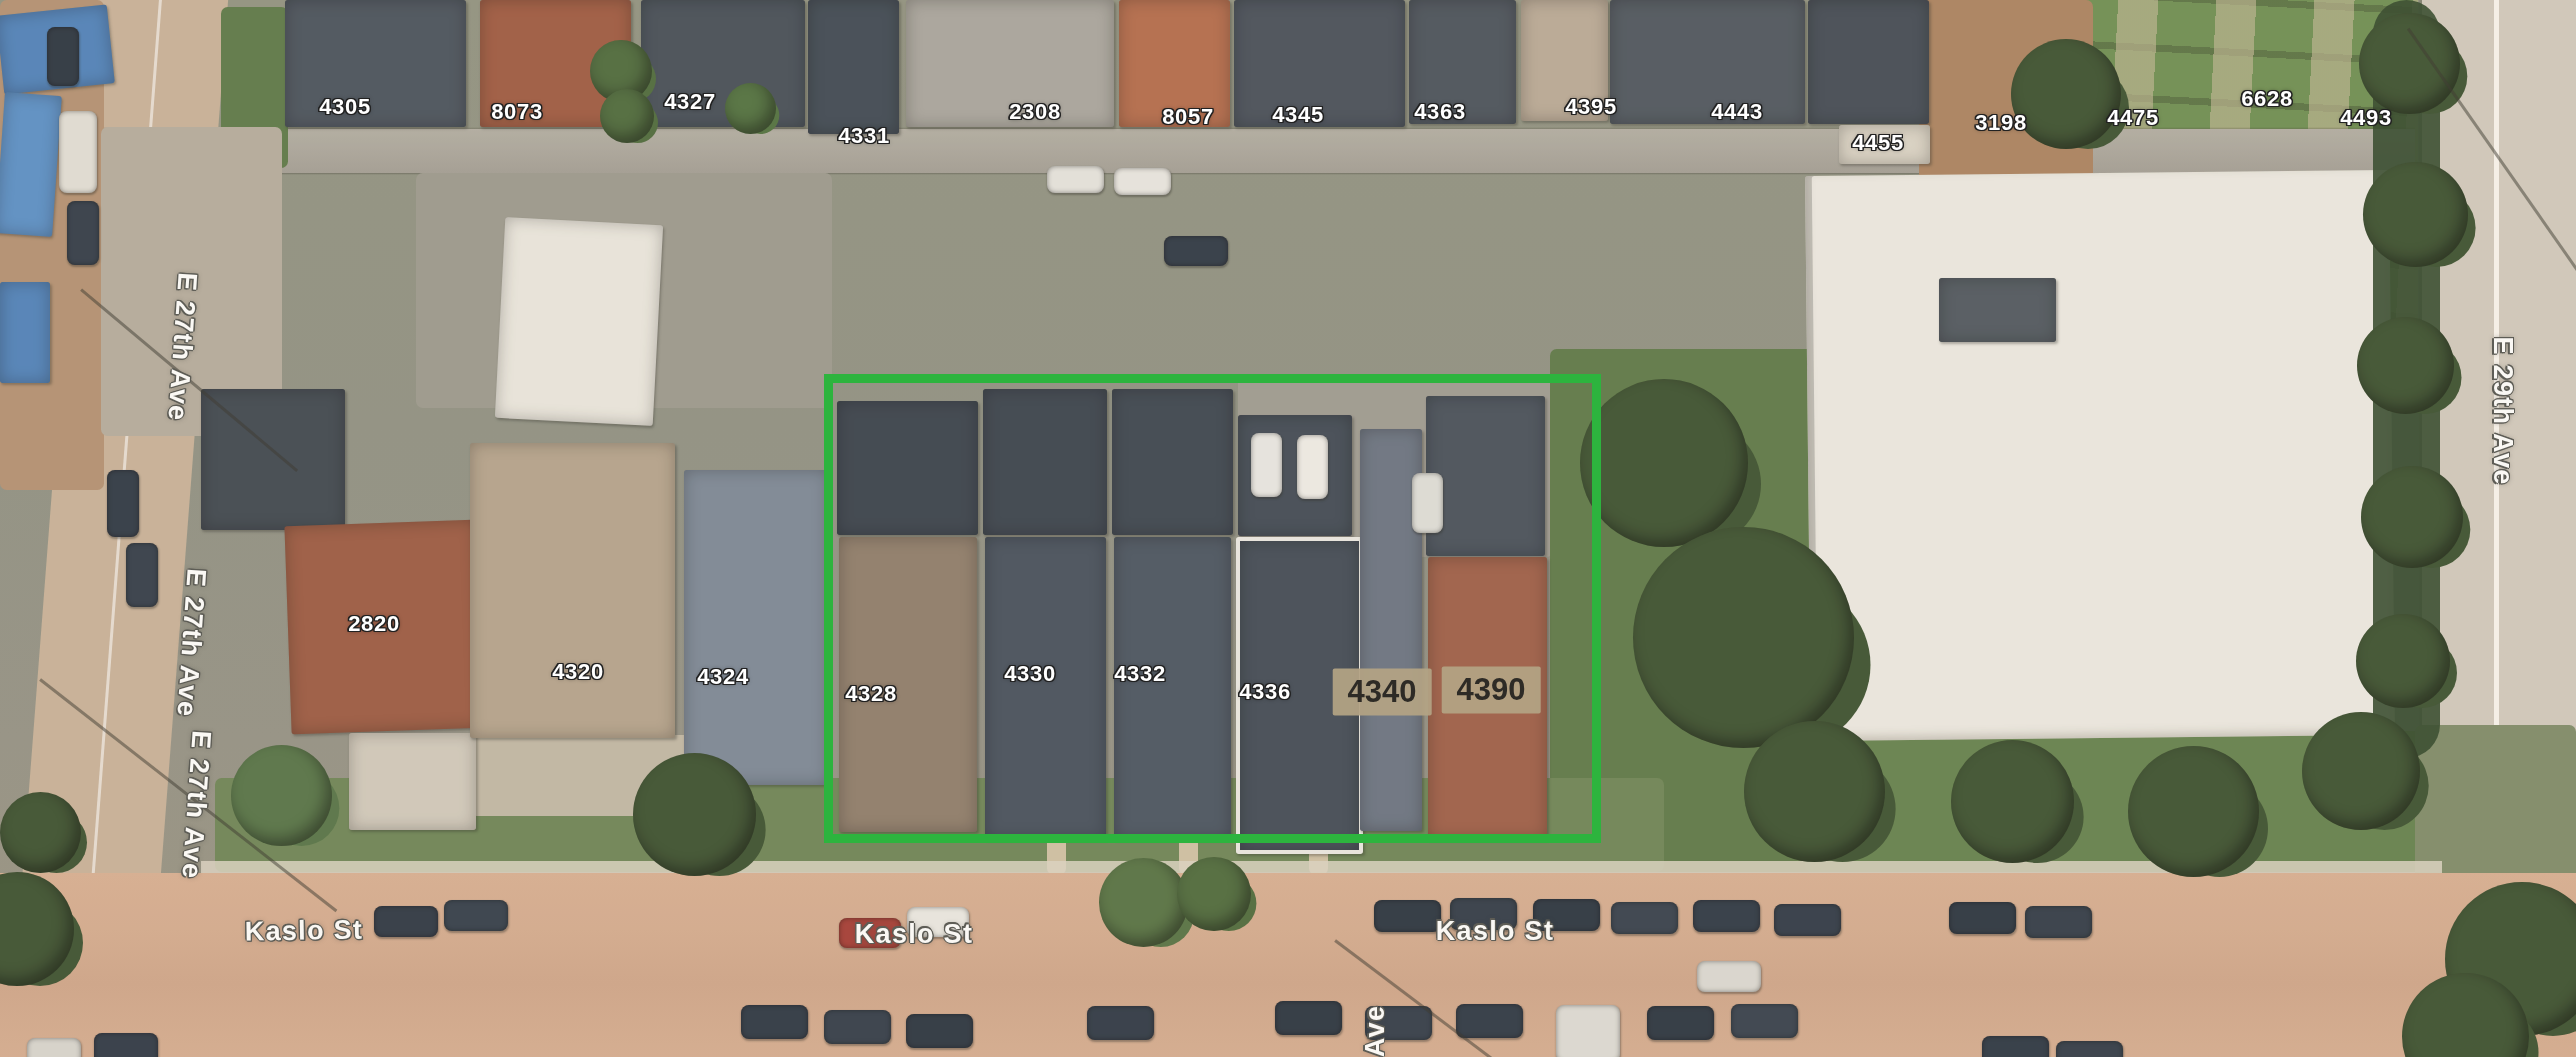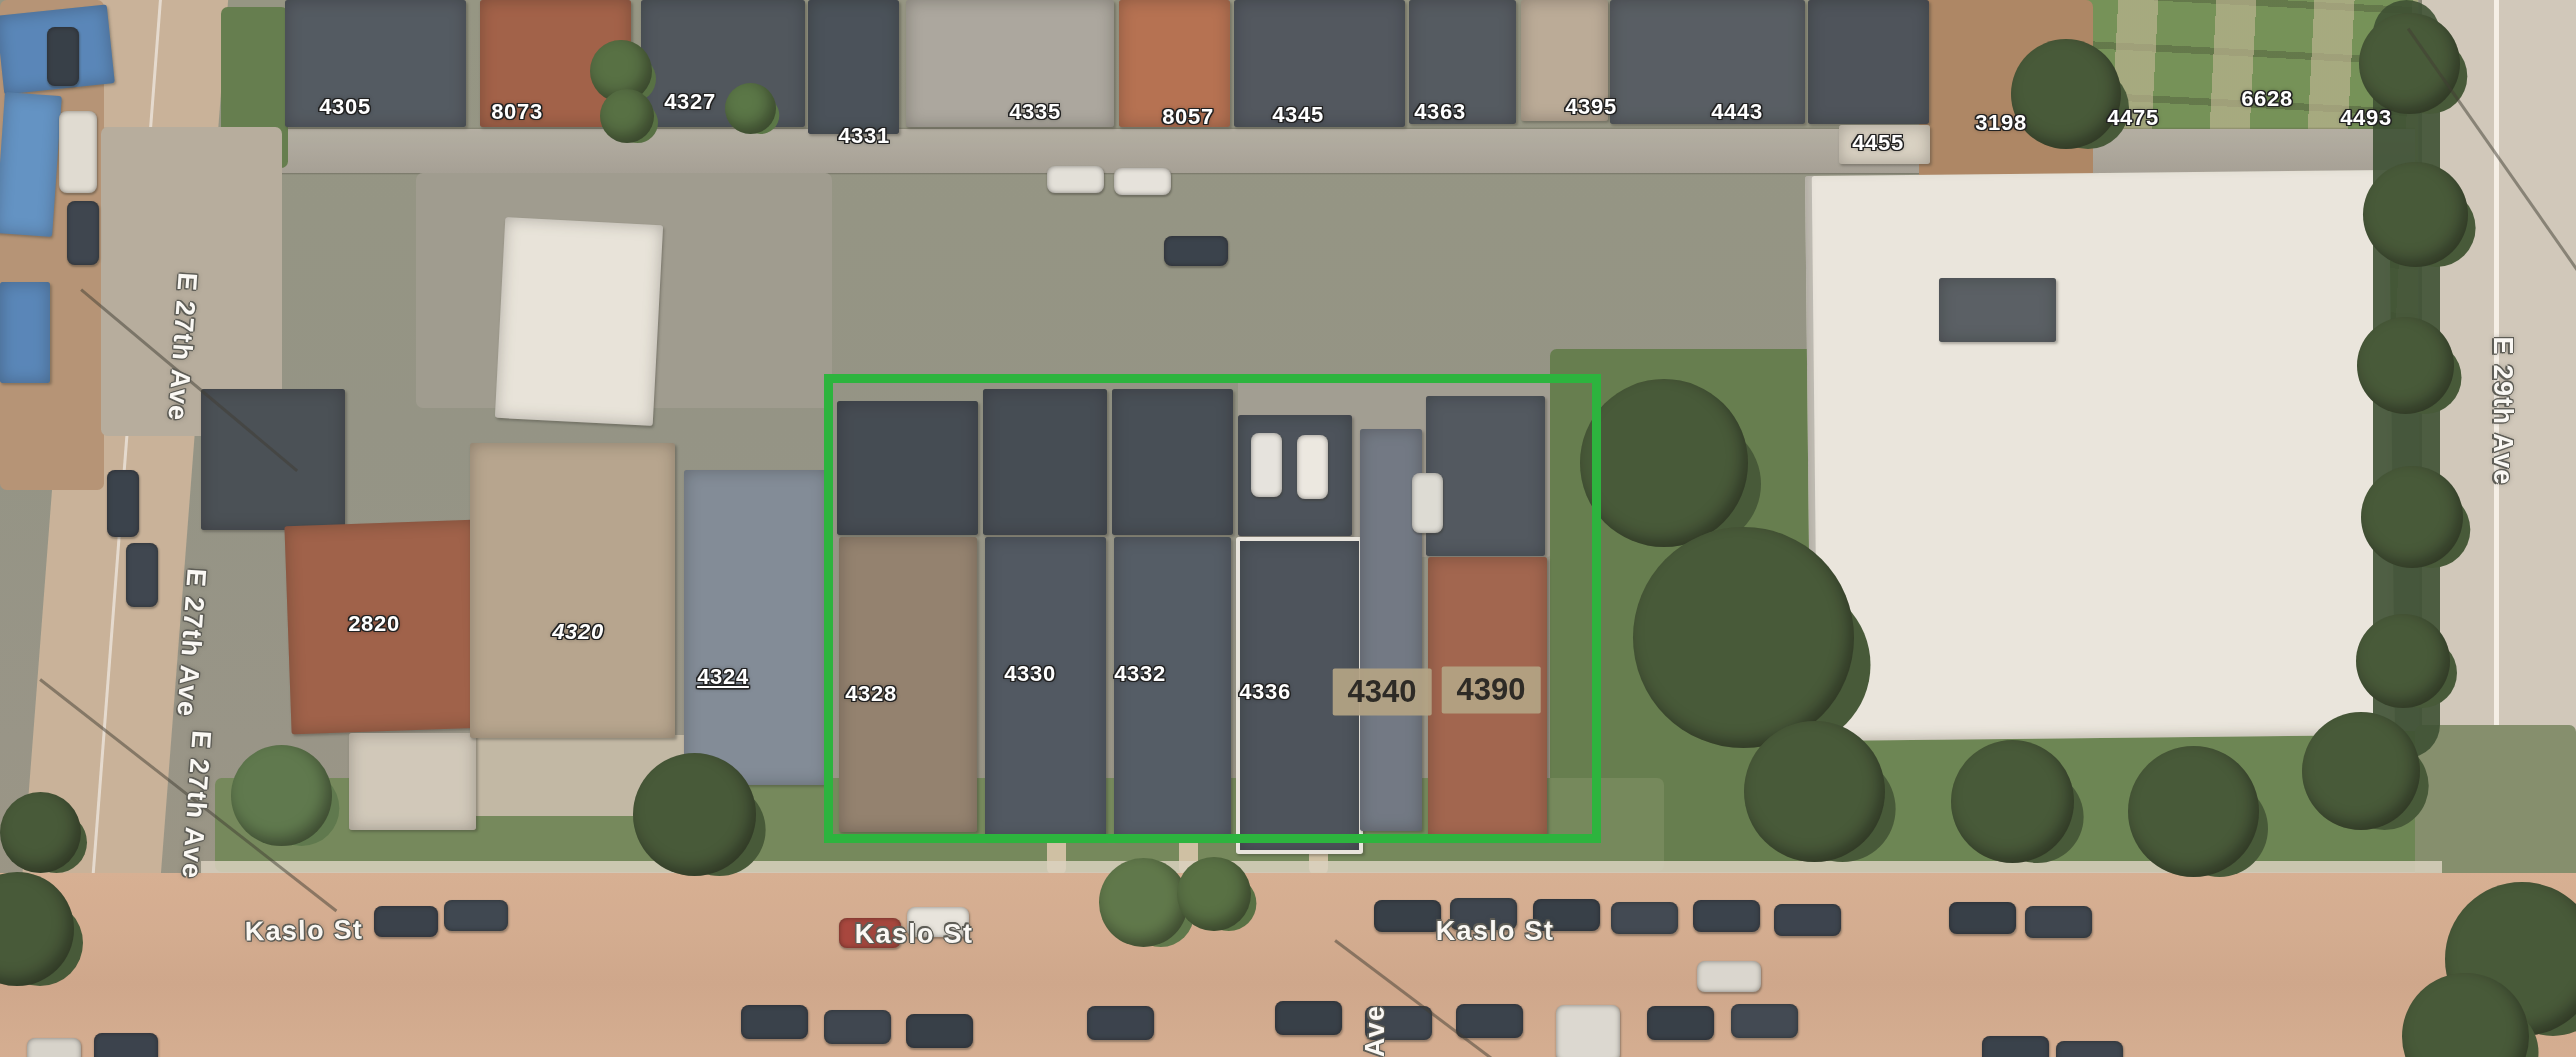--- a/index.html
+++ b/index.html
@@ -184,34 +184,34 @@
       <div class="sline" style="left: 2408px; top: 27px; width: 349px; transform: rotate(55deg);"></div>
       <div class="sline" style="left: 1335px; top: 939px; width: 376px; transform: rotate(37deg);"></div>
     </div>
   <div class="abs haze"></div>
   <div class="hl-box" id="hl-box" style="left: 824px; top: 374px; width: 759px; height: 451px; border-width: 9.4px; border-color: rgb(45, 180, 62);"></div>
   <div id="labels">
       <div class="addr-label" style="left: 345px; top: 107px;">4305</div>
       <div class="addr-label" style="left: 517px; top: 112px;">8073</div>
       <div class="addr-label" style="left: 690px; top: 102px;">4327</div>
       <div class="addr-label" style="left: 864px; top: 136px;">4331</div>
-      <div class="addr-label" style="left: 1035px; top: 112px;">4335</div>
+      <div class="addr-label" style="left: 1035px; top: 112px;">2308</div>
       <div class="addr-label" style="left: 1188px; top: 117px;">8057</div>
       <div class="addr-label" style="left: 1298px; top: 115px;">4345</div>
       <div class="addr-label" style="left: 1440px; top: 112px;">4363</div>
       <div class="addr-label" style="left: 1591px; top: 107px;">4395</div>
       <div class="addr-label" style="left: 1737px; top: 112px;">4443</div>
       <div class="addr-label" style="left: 1878px; top: 143px; text-align: center;">4455</div>
       <div class="addr-label" style="left: 2001px; top: 123px;">3198</div>
       <div class="addr-label" style="left: 2133px; top: 118px;">4475</div>
       <div class="addr-label" style="left: 2267px; top: 99px;">6628</div>
       <div class="addr-label" style="left: 2366px; top: 118px;">4493</div>
       <div class="addr-label" style="left: 374px; top: 624px;">2820</div>
-      <div class="addr-label" style="left: 578px; top: 632px; font-style: italic;">4320</div>
-      <div class="addr-label" style="left: 723px; top: 677px; text-decoration: underline;">4324</div>
+      <div class="addr-label" style="left: 578px; top: 672px;">4320</div>
+      <div class="addr-label" style="left: 723px; top: 677px;">4324</div>
       <div class="addr-label" style="left: 871px; top: 694px;">4328</div>
       <div class="addr-label" style="left: 1030px; top: 674px;">4330</div>
       <div class="addr-label" style="left: 1140px; top: 674px;">4332</div>
       <div class="addr-label" style="left: 1265px; top: 692px;">4336</div>
       <div class="parcel-label" style="left: 1382px; top: 692px;">4340</div>
       <div class="parcel-label" style="left: 1491px; top: 690px;">4390</div>
       <div class="street-label" style="left: 182px; top: 347px; transform: translate(-50%, -50%) rotate(94deg);">E 27th Ave</div>
       <div class="street-label" style="left: 191px; top: 643px; transform: translate(-50%, -50%) rotate(94deg);">E 27th Ave</div>
       <div class="street-label" style="left: 196px; top: 805px; transform: translate(-50%, -50%) rotate(94deg);">E 27th Ave</div>
       <div class="street-label" style="left: 2502px; top: 411px; transform: translate(-50%, -50%) rotate(90deg);">E 29th Ave</div>

